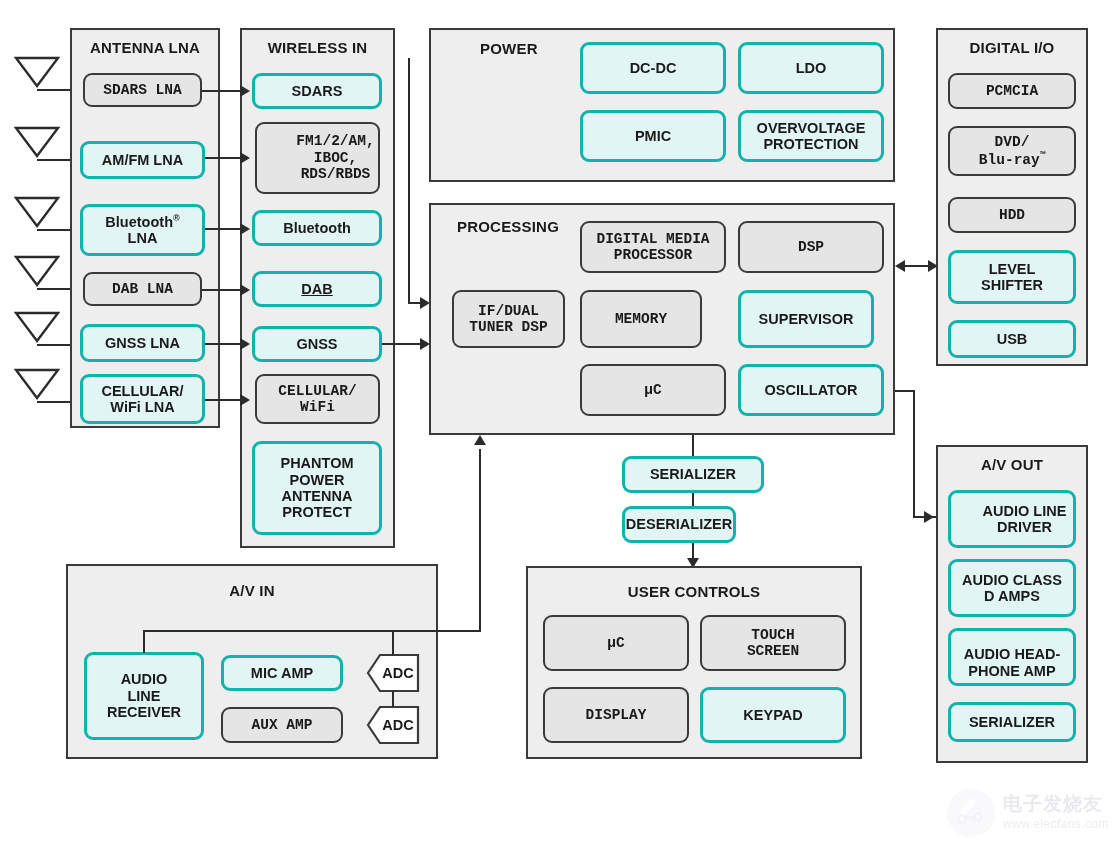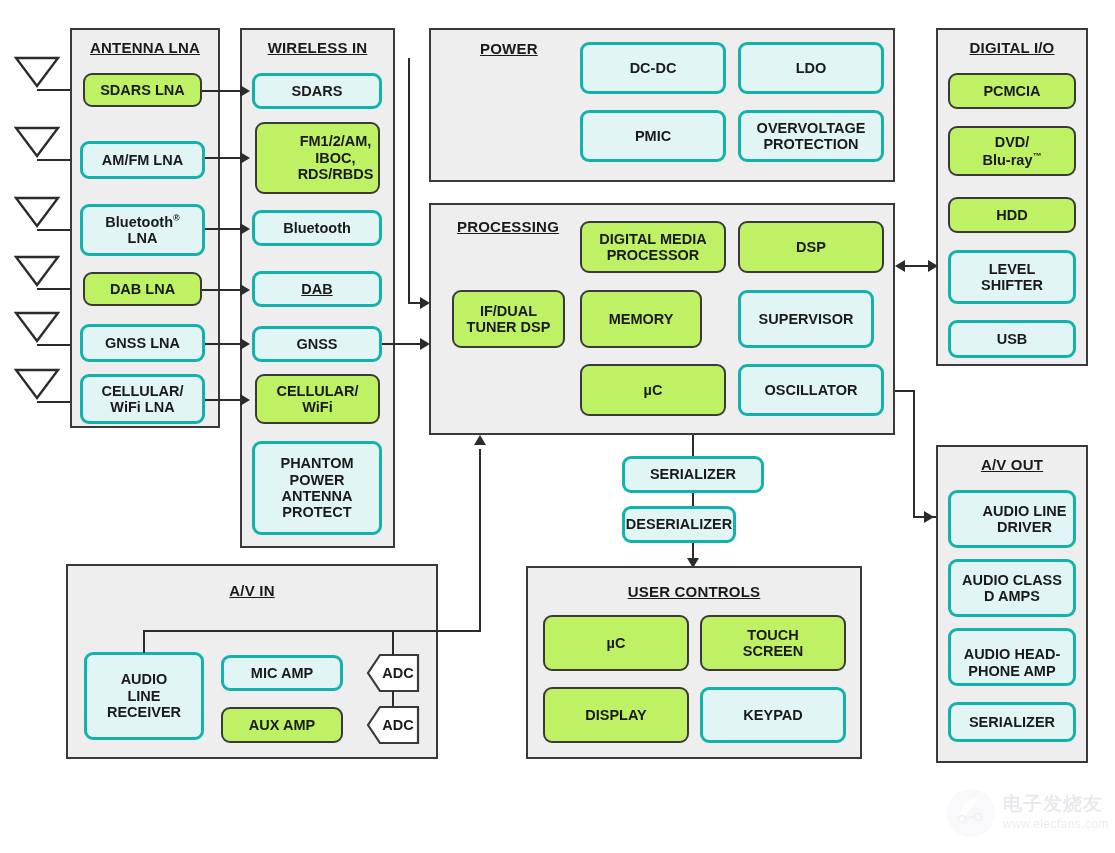--- a/index.html
+++ b/index.html
@@ -21,43 +21,43 @@
     border:2px solid #3a3a3a;
     box-sizing:border-box;
   }
   .panel-title{
     position:absolute;
     font-weight:bold;
     font-size:15px;
     color:#1a1a1a;
     letter-spacing:.2px;
     white-space:nowrap;
-    text-decoration:underline;
   }
   .panel-title.ctr{
     left:0;right:0;text-align:center;
   }
   
   .blk{
     position:absolute;
     box-sizing:border-box;
     border-radius:9px;
     display:flex;
     align-items:center;
     justify-content:center;
     text-align:center;
     font-weight:bold;
     font-size:14.5px;
     line-height:1.13;
     color:#1a1a1a;
     padding:2px 3px;
   }
   .blk.white{
-    background:#bef264;
+    background:#e5e5e5;
     border:2px solid #3a3a3a;
+    font-family:Liberation Mono, monospace;
   }
   .blk.teal{
     background:#e2f5f5;
     border:3px solid #14b2ad;
   }
   .blk .tm{
     font-size:9px;
     vertical-align:super;
     font-weight:bold;
   }

